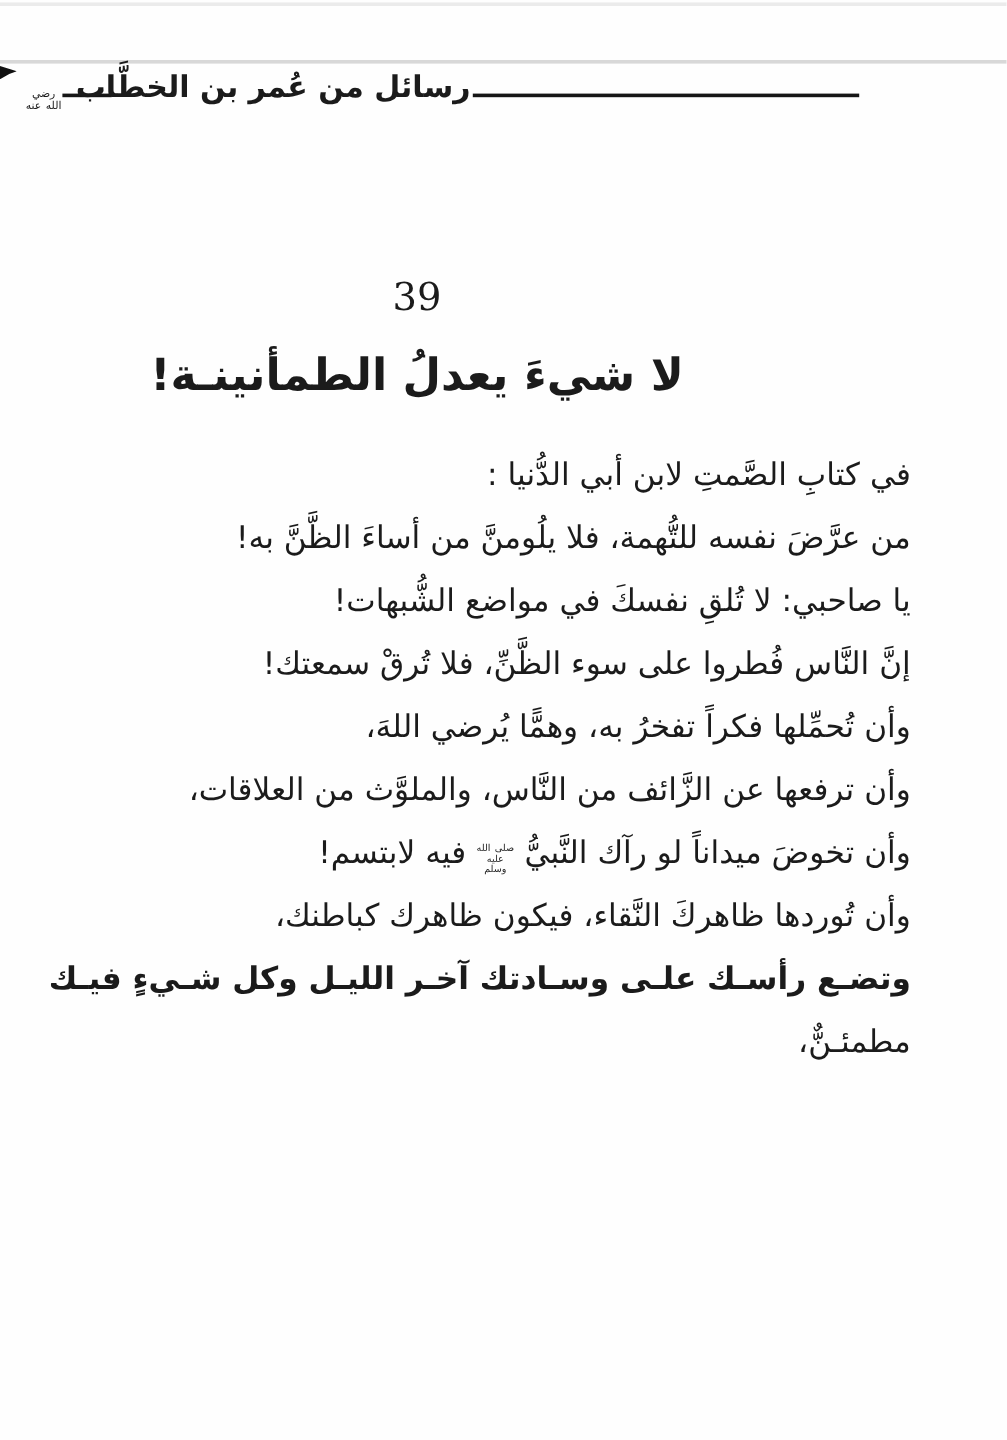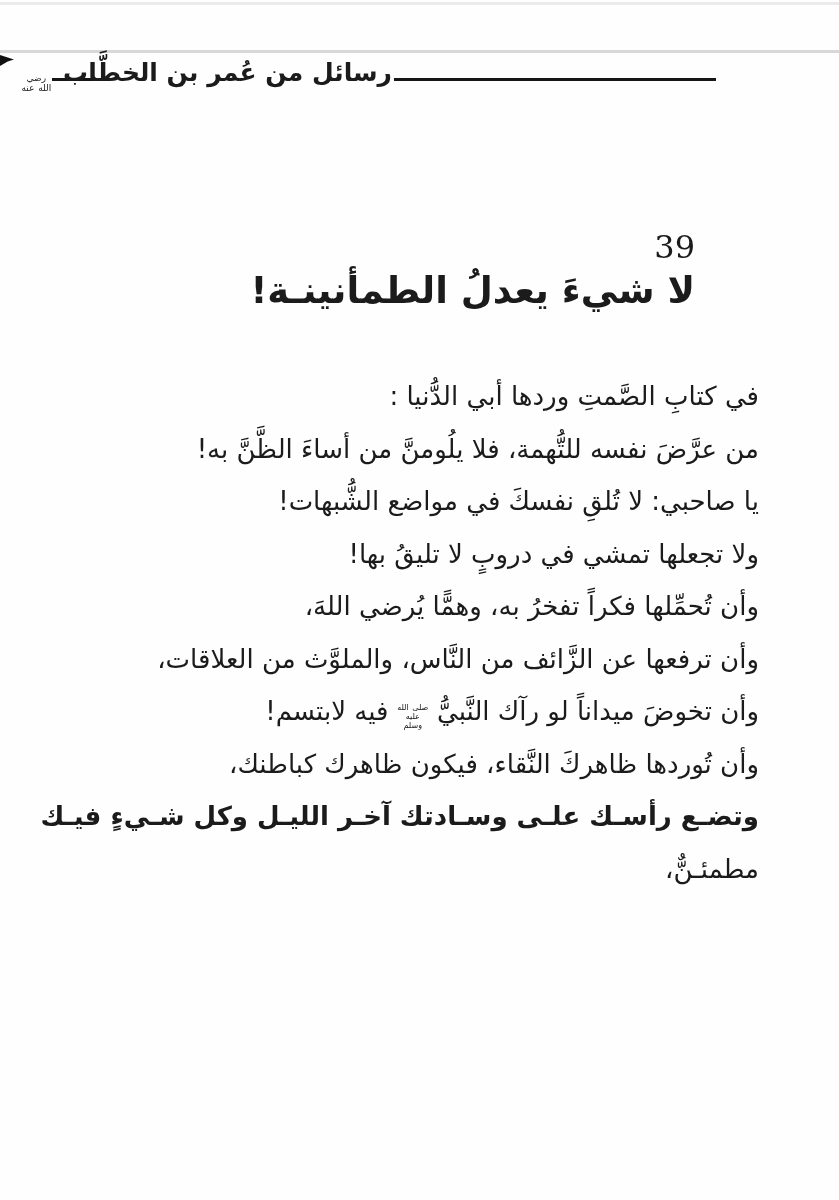--- a/index.html
+++ b/index.html
@@ -36,26 +36,26 @@
     text-align: center; font-weight: bold; font-size: 25px;
     white-space: nowrap; line-height: 42px;
   }
   .honorific {
     display: inline-block; width: 32px; font-size: 8px; line-height: 1.1;
     font-weight: 400; text-align: center; vertical-align: -8px;
     white-space: normal; word-spacing: 1px;
   }
   .header-honorific { width: 36px; font-size: 9px; vertical-align: -10px; }
   
-  .chapter { position: absolute; left: 0; top: 228px; width: 695px; text-align: right; }
+  .chapter { position: absolute; left: 0; top: 228px; width: 695px; text-align: center; }
   .chapter-number {
     font-family: "DejaVu Serif", serif; font-size: 32px; line-height: 38px;
   }
   .chapter-title {
-    margin-top: 0; font-size: 37px; font-weight: bold; line-height: 50px;
+    margin-top: 22px; font-size: 37px; font-weight: bold; line-height: 50px;
     white-space: nowrap;
   }
   
   .body-text {
     position: absolute; top: 370px; right: 80px; left: 82px;
     font-size: 26px; line-height: 52.5px; text-align: right;
   }
   .line { white-space: nowrap; }
   .line.justify { text-align: justify; text-align-last: justify; font-weight: bold; }
   .line.indent { padding-right: 72px; }
@@ -77,24 +77,24 @@
     </div>
     <span class="rule rule-long"></span>
   </header>
 
   <section class="chapter">
     <div class="chapter-number">39</div>
     <div class="chapter-title">لا شيءَ يعدلُ الطمأنينـة!</div>
   </section>
 
   <section class="body-text">
-      <div class="line"><span>في كتابِ الصَّمتِ وردها أبي الدُّنيا :</span></div>
+      <div class="line"><span>في كتابِ الصَّمتِ لابن أبي الدُّنيا :</span></div>
       <div class="line"><span>من عرَّضَ نفسه للتُّهمة، فلا يلُومنَّ من أساءَ الظَّنَّ به!</span></div>
       <div class="line"><span>يا صاحبي: لا تُلقِ نفسكَ في مواضع الشُّبهات!</span></div>
-      <div class="line"><span>ولا تجعلها تمشي في دروبٍ لا تليقُ بها!</span></div>
+      <div class="line"><span>إنَّ النَّاس فُطروا على سوء الظَّنِّ، فلا تُرقْ سمعتك!</span></div>
       <div class="line"><span>وأن تُحمِّلها فكراً تفخرُ به، وهمًّا يُرضي اللهَ،</span></div>
       <div class="line"><span>وأن ترفعها عن الزَّائف من النَّاس، والملوَّث من العلاقات،</span></div>
       <div class="line"><span>وأن تخوضَ ميداناً لو رآك النَّبيُّ </span><span class="honorific">صلى الله عليه وسلم</span><span> فيه لابتسم!</span></div>
       <div class="line"><span>وأن تُوردها ظاهركَ النَّقاء، فيكون ظاهرك كباطنك،</span></div>
       <div class="line justify"><span>وتضـع رأسـك علـى وسـادتك آخـر الليـل وكل شـيءٍ فيـك</span></div>
       <div class="line"><span>مطمئـنٌّ،</span></div>
     </section>
 
 </div>
 

